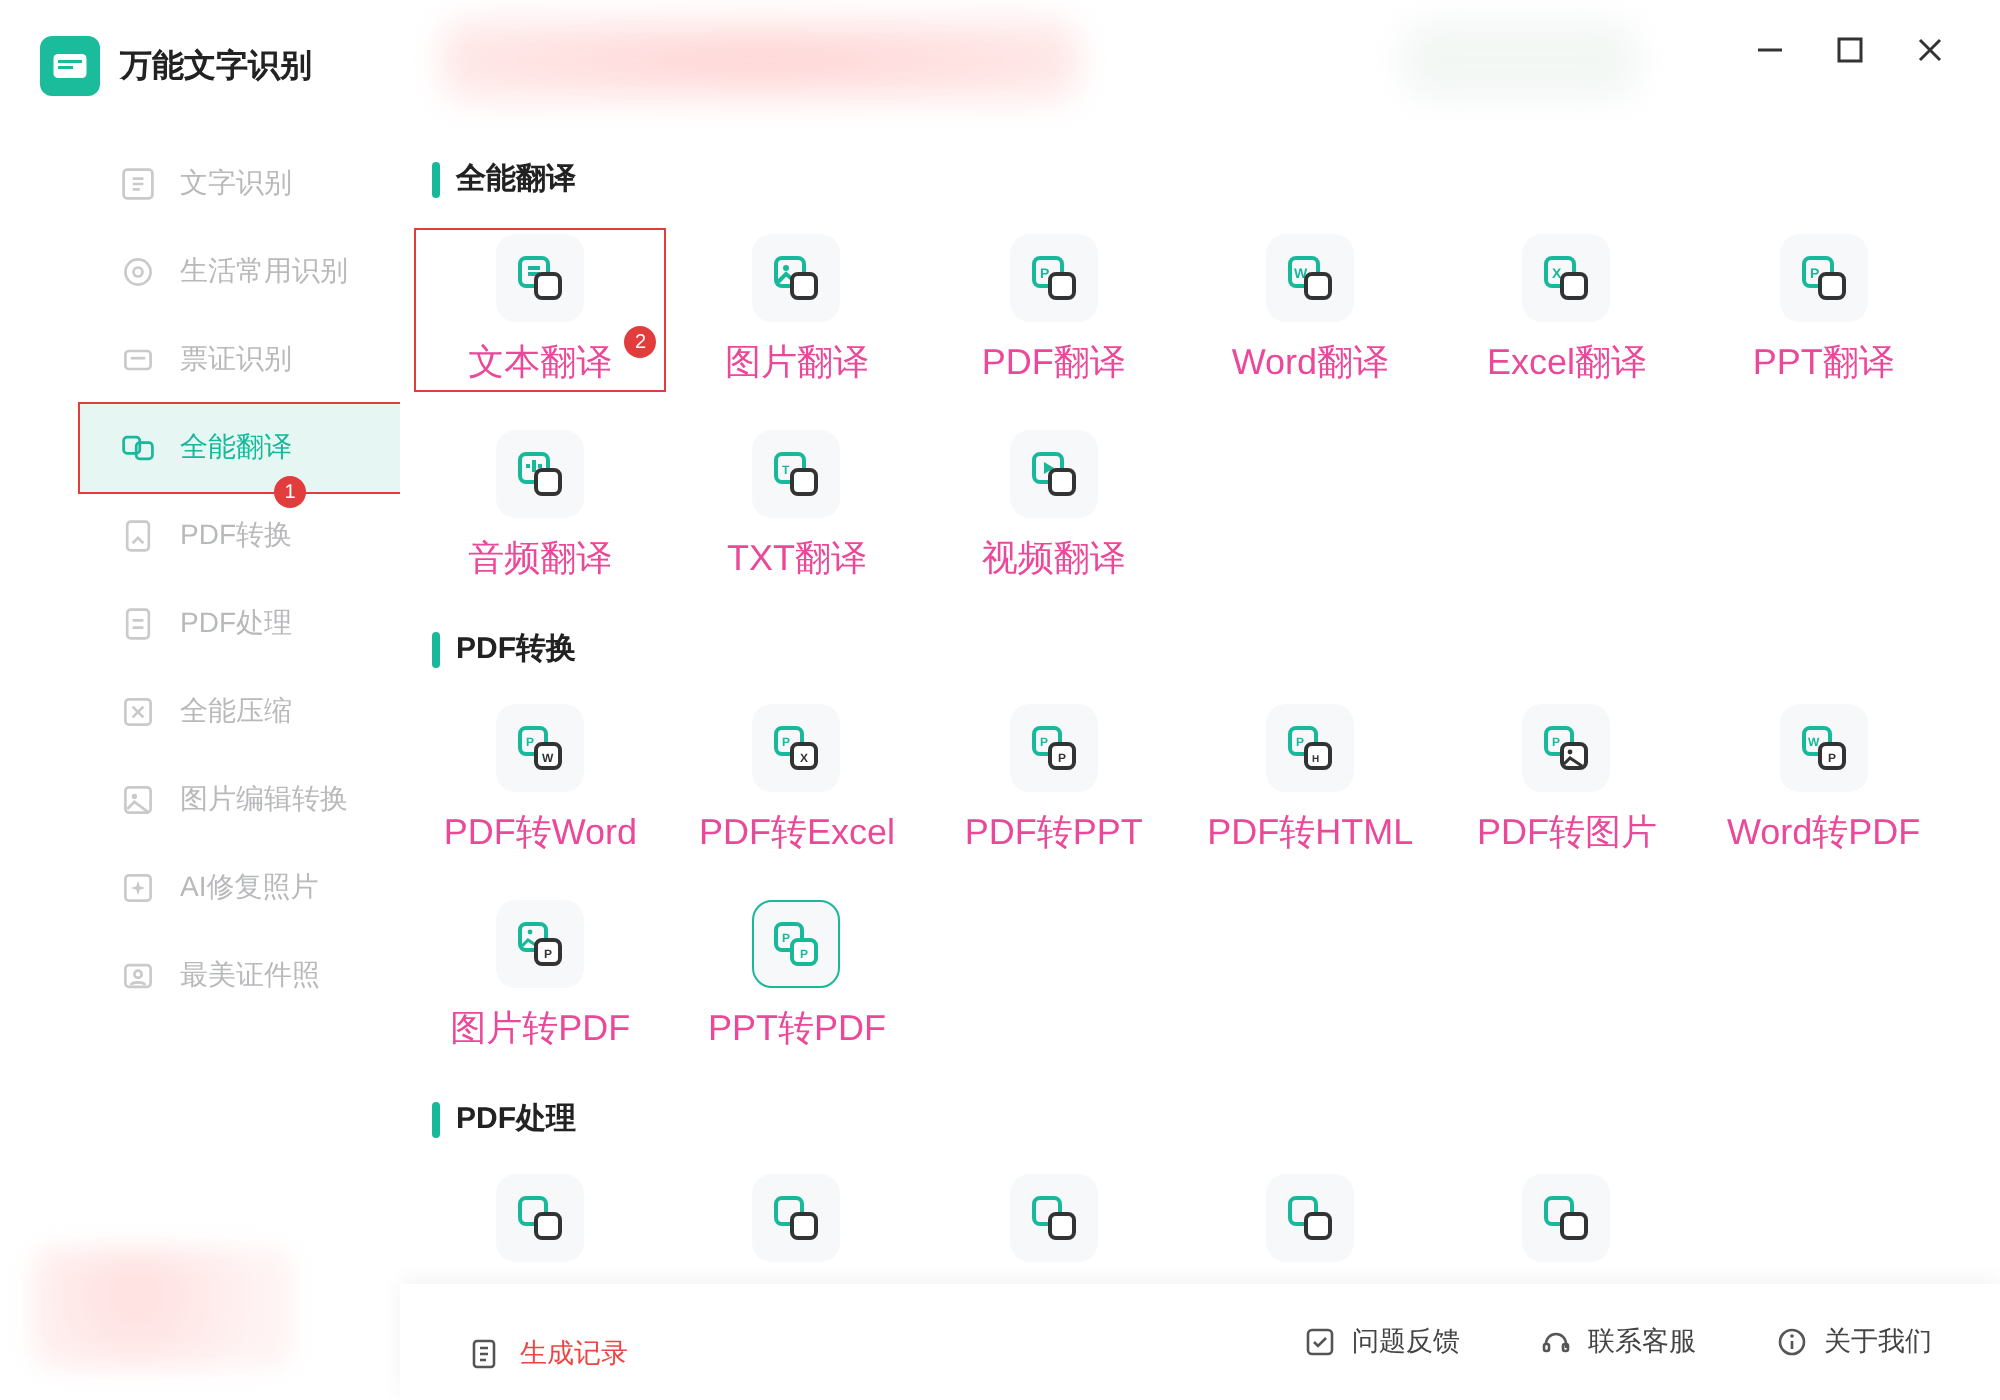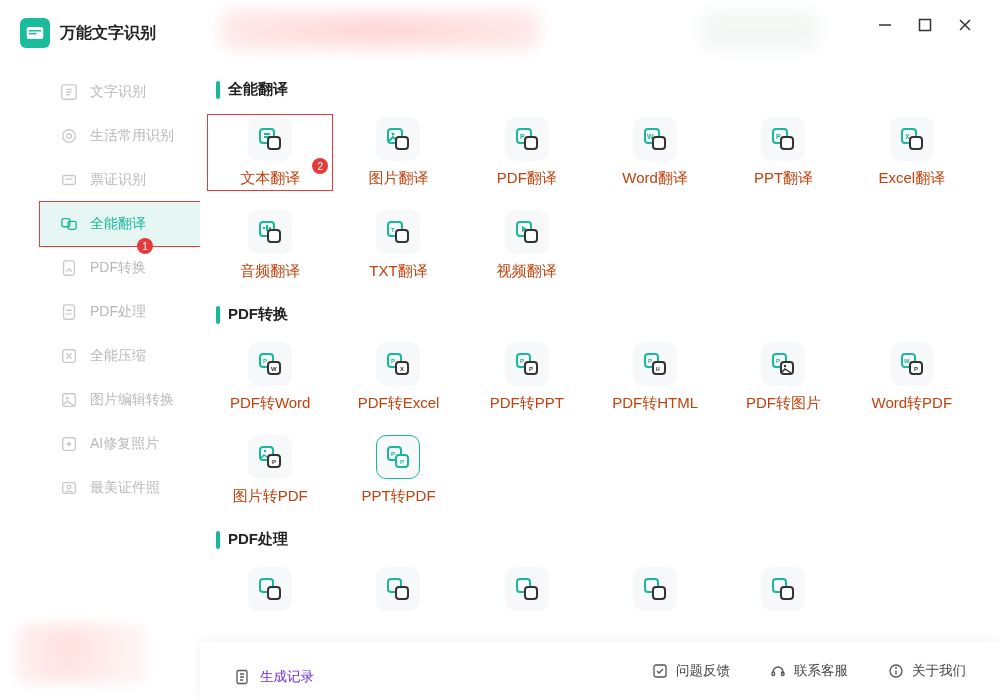--- a/index.html
+++ b/index.html
@@ -25,25 +25,25 @@
   .window-ctrls span { width: 14px; height: 14px; display: inline-flex; align-items: center; justify-content: center; }
   .content { padding-top: 64px; }
   .section { margin: 0 24px 20px 6px; }
   .sec-head { display: flex; align-items: center; gap: 8px; margin: 0 0 14px 10px; }
   .sec-bar { width: 4px; height: 18px; background: #18b89a; border-radius: 2px; }
   .sec-title { font-size: 15px; font-weight: 700; color: #222; }
   .grid { display: grid; grid-template-columns: repeat(6, 1fr); row-gap: 14px; }
   .tile { display: flex; flex-direction: column; align-items: center; gap: 8px; cursor: pointer; position: relative; padding: 4px 0; }
   .tile .ic { width: 44px; height: 44px; border-radius: 10px; background: #f6f8f9; display: flex; align-items: center; justify-content: center; }
   .tile.t-active .ic { border: 1.5px solid #18b89a; }
-  .tile .lbl { font-size: 15px; color: #c2410c; }
+  .tile .lbl { font-size: 18px; color: #ec4899; }
   .tile.boxed { outline: 1.5px solid #e23c3c; outline-offset: -2px; }
   .badge-2 { position: absolute; width: 16px; height: 16px; border-radius: 50%; background: #e23c3c; color: #fff; font-size: 10px; display: flex; align-items: center; justify-content: center; right: 6px; bottom: 18px; }
   .footer { position: absolute; bottom: 0; left: 200px; right: 0; height: 58px; background: #fff; display: flex; align-items: center; box-shadow: 0 -2px 10px rgba(0,0,0,.05); padding: 0 34px; gap: 12px; }
-  .foot-left { display: flex; align-items: center; gap: 10px; font-size: 13.5px; color: #6d28d9; margin-top: 12px; }
+  .foot-left { display: flex; align-items: center; gap: 10px; font-size: 13.5px; color: #ef4444; margin-top: 12px; }
   .foot-rest { margin-left: auto; display: flex; gap: 40px; }
   .foot-item { display: flex; align-items: center; gap: 8px; font-size: 13.5px; color: #444; cursor: pointer; }
   svg { display: block; }
 </style>
 </head>
 <body>
 
 <div class="window">
   <aside class="sidebar">
     <div class="logo-row">
@@ -222,35 +222,35 @@
                   <text x="5" y="13" font-size="7" fill="#18b89a" font-weight="bold">W</text>
                   <rect x="11" y="11" width="12" height="12" rx="3" fill="#fff" stroke="#333" stroke-width="2"></rect>
                 </svg>
               </span>
             <span class="lbl">Word翻译</span>
           </div>
           <div class="tile">
             <span class="ic">
                 <svg width="26" height="26" viewBox="0 0 26 26">
                   <rect x="3" y="3" width="14" height="14" rx="3" fill="none" stroke="#18b89a" stroke-width="2"></rect>
+                  <text x="6" y="13" font-size="7" fill="#18b89a" font-weight="bold">X</text>
+                  <rect x="11" y="11" width="12" height="12" rx="3" fill="#fff" stroke="#333" stroke-width="2"></rect>
+                </svg>
+              </span>
+            <span class="lbl">Excel翻译</span>
+          </div>
+          <div class="tile">
+            <span class="ic">
+                <svg width="26" height="26" viewBox="0 0 26 26">
+                  <rect x="3" y="3" width="14" height="14" rx="3" fill="none" stroke="#18b89a" stroke-width="2"></rect>
                   <text x="6" y="13" font-size="7" fill="#18b89a" font-weight="bold">P</text>
                   <rect x="11" y="11" width="12" height="12" rx="3" fill="#fff" stroke="#333" stroke-width="2"></rect>
                 </svg>
               </span>
             <span class="lbl">PPT翻译</span>
-          </div>
-          <div class="tile">
-            <span class="ic">
-                <svg width="26" height="26" viewBox="0 0 26 26">
-                  <rect x="3" y="3" width="14" height="14" rx="3" fill="none" stroke="#18b89a" stroke-width="2"></rect>
-                  <text x="6" y="13" font-size="7" fill="#18b89a" font-weight="bold">X</text>
-                  <rect x="11" y="11" width="12" height="12" rx="3" fill="#fff" stroke="#333" stroke-width="2"></rect>
-                </svg>
-              </span>
-            <span class="lbl">Excel翻译</span>
           </div>
           <div class="tile">
             <span class="ic">
                 <svg width="26" height="26" viewBox="0 0 26 26">
                   <rect x="3" y="3" width="14" height="14" rx="3" fill="none" stroke="#18b89a" stroke-width="2"></rect>
                   <path d="M7 10v-2M10 12V6M13 10V8" stroke="#18b89a" stroke-width="2"></path>
                   <rect x="11" y="11" width="12" height="12" rx="3" fill="#fff" stroke="#333" stroke-width="2"></rect>
                 </svg>
               </span>
             <span class="lbl">音频翻译</span>

